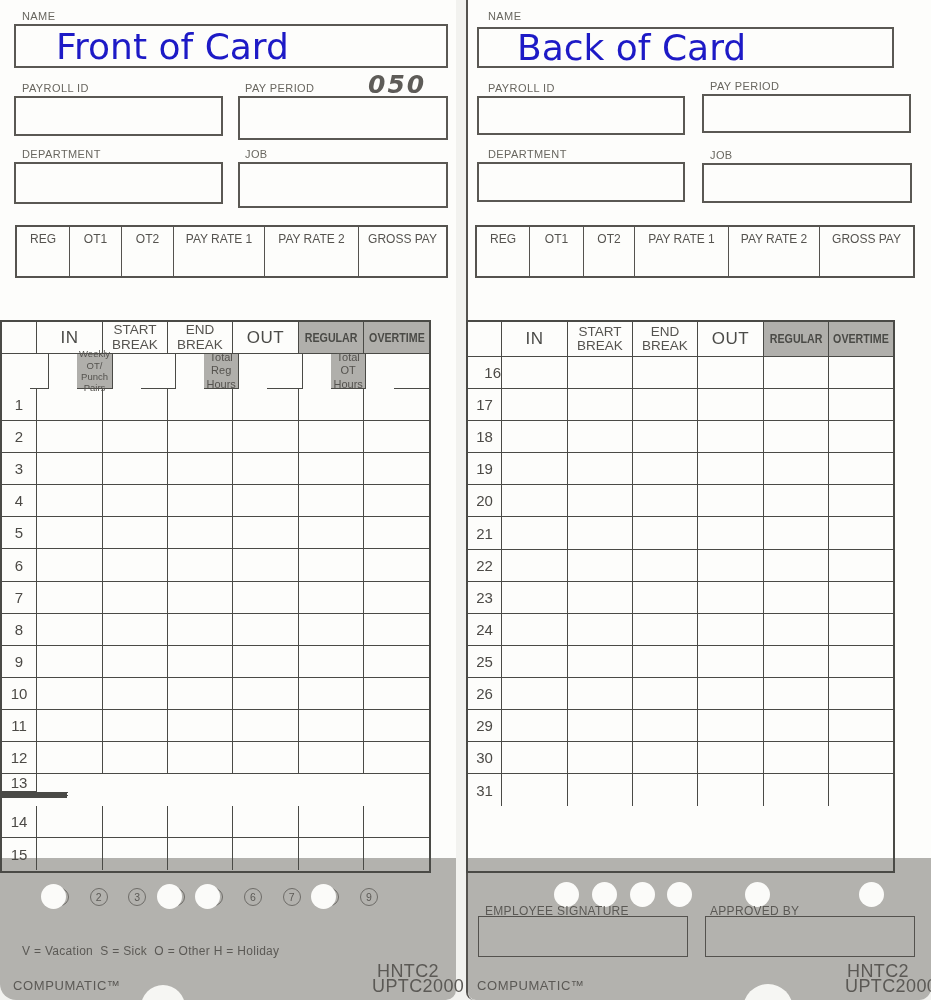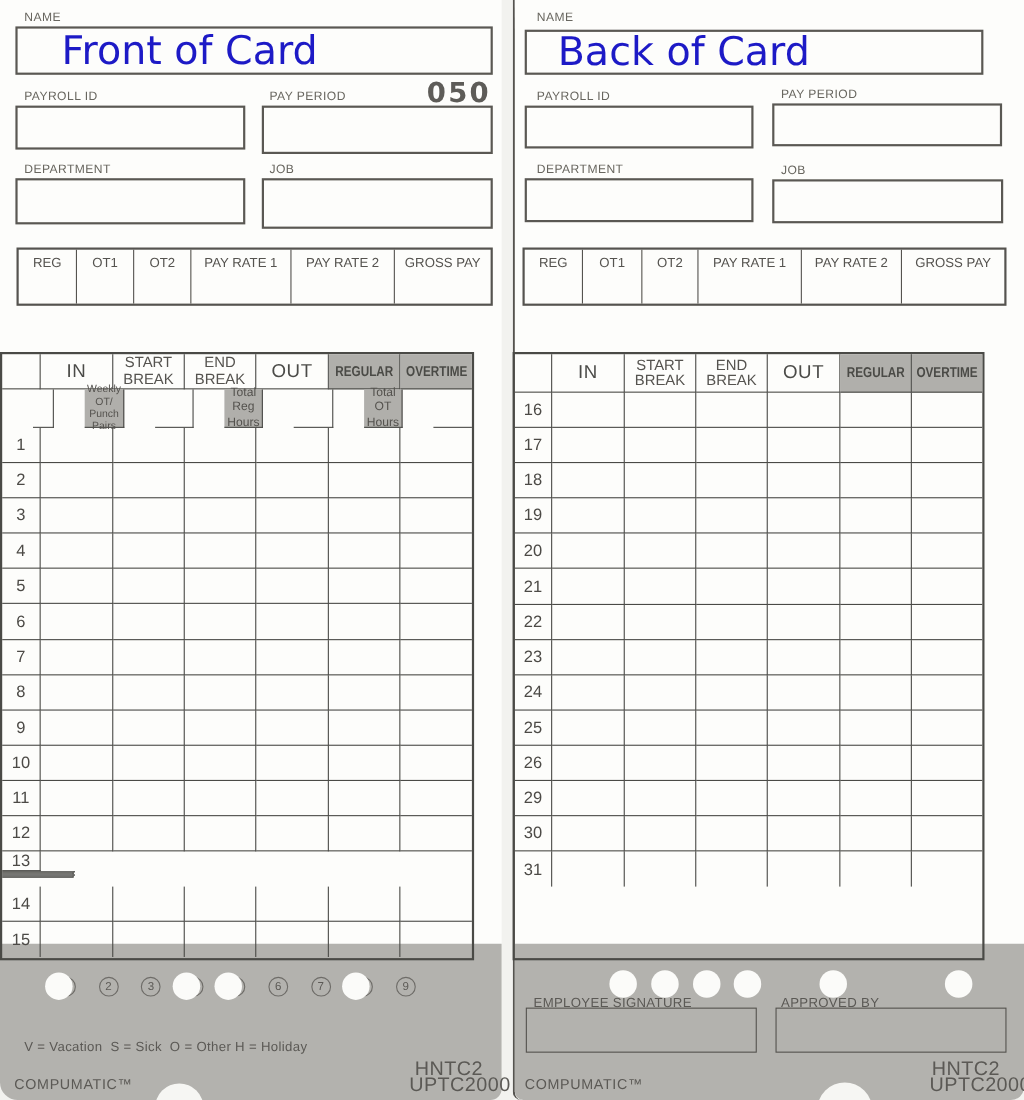--- a/index.html
+++ b/index.html
@@ -105,21 +105,21 @@
 
     <div class="flabel" style="left:22px;top:10px;">NAME</div>
     <div class="fbox title-box" style="left:14px;top:24px;width:434px;height:44px;padding-left:40px;">
       <span class="card-title">Front of Card</span>
     </div>
 
     <div class="flabel" style="left:22px;top:82px;">PAYROLL ID</div>
     <div class="fbox" style="left:14px;top:96px;width:209px;height:40px;"></div>
 
     <div class="flabel" style="left:245px;top:82px;">PAY PERIOD</div>
-    <div class="stamp-number" style="left:388px;top:70px;">050</div>
+    <div class="stamp-number" style="left:368px;top:70px;font-style:italic;">050</div>
     <div class="fbox" style="left:238px;top:96px;width:210px;height:44px;"></div>
 
     <div class="flabel" style="left:22px;top:148px;">DEPARTMENT</div>
     <div class="fbox" style="left:14px;top:162px;width:209px;height:42px;"></div>
 
     <div class="flabel" style="left:245px;top:148px;">JOB</div>
     <div class="fbox" style="left:238px;top:162px;width:210px;height:46px;"></div>
 
     <div class="pay-summary" style="left:15px;top:225px;width:433px;height:53px;">
         <div class="pcell" style="width: 53px;">
@@ -319,21 +319,21 @@
       <div class="sig-label" style="left:242px;top:46px;">APPROVED BY</div>
       <div class="sig-box" style="left:237px;top:58px;width:210px;height:41px;"></div>
 
       <div class="foot-text model" style="left:379px;top:103px;">HNTC2</div>
       <div class="foot-text model" style="left:377px;top:118px;">UPTC2000</div>
       <div class="foot-text brand" style="left:9px;top:120px;">COMPUMATIC™</div>
       <div class="notch" style="left:275px;top:126px;width:50px;height:50px;"></div>
     </div>
 
     <div class="flabel" style="left:20px;top:10px;">NAME</div>
-    <div class="fbox title-box" style="left:9px;top:27px;width:417px;height:41px;padding-left:28px;">
+    <div class="fbox title-box" style="left:9px;top:27px;width:417px;height:41px;padding-left:38px;">
       <span class="card-title">Back of Card</span>
     </div>
 
     <div class="flabel" style="left:20px;top:82px;">PAYROLL ID</div>
     <div class="fbox" style="left:9px;top:96px;width:208px;height:39px;"></div>
 
     <div class="flabel" style="left:242px;top:80px;">PAY PERIOD</div>
     <div class="fbox" style="left:234px;top:94px;width:209px;height:39px;"></div>
 
     <div class="flabel" style="left:20px;top:148px;">DEPARTMENT</div>
@@ -369,21 +369,21 @@
           <div class="tcell col1" style="width: 66px;"><span>IN</span></div>
           <div class="tcell col2" style="width: 65px;"><span>START
 BREAK</span></div>
           <div class="tcell col3" style="width: 65px;"><span>END
 BREAK</span></div>
           <div class="tcell col4" style="width: 66px;"><span>OUT</span></div>
           <div class="tcell col5 hdr-gray" style="width: 65px;"><span>REGULAR</span></div>
           <div class="tcell col6 hdr-gray" style="width: 64px;"><span>OVERTIME</span></div>
         </div>
         <div class="trow tdata-row" style="height: 32.1px;">
-          <div class="tcell rownum" style="width: 34px;"><span>16</span></div>
+          <div class="tcell rownum" style="width: 34px; justify-content: flex-end;"><span>16</span></div>
           <div class="tcell " style="width: 66px;"></div>
           <div class="tcell " style="width: 65px;"></div>
           <div class="tcell " style="width: 65px;"></div>
           <div class="tcell " style="width: 66px;"></div>
           <div class="tcell " style="width: 65px;"></div>
           <div class="tcell " style="width: 64px;"></div>
         </div>
         <div class="trow tdata-row" style="height: 32.1px;">
           <div class="tcell rownum" style="width: 34px;"><span>17</span></div>
           <div class="tcell " style="width: 66px;"></div>

